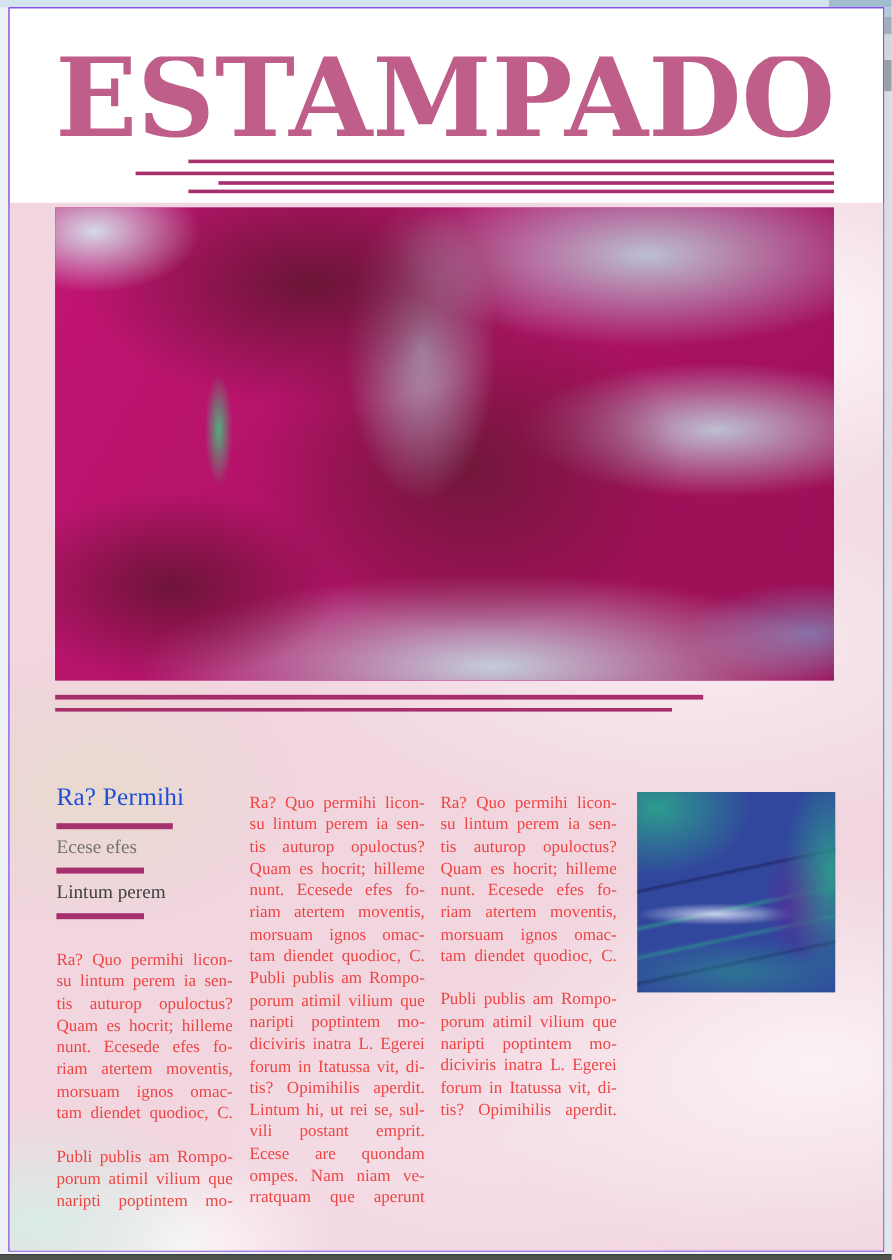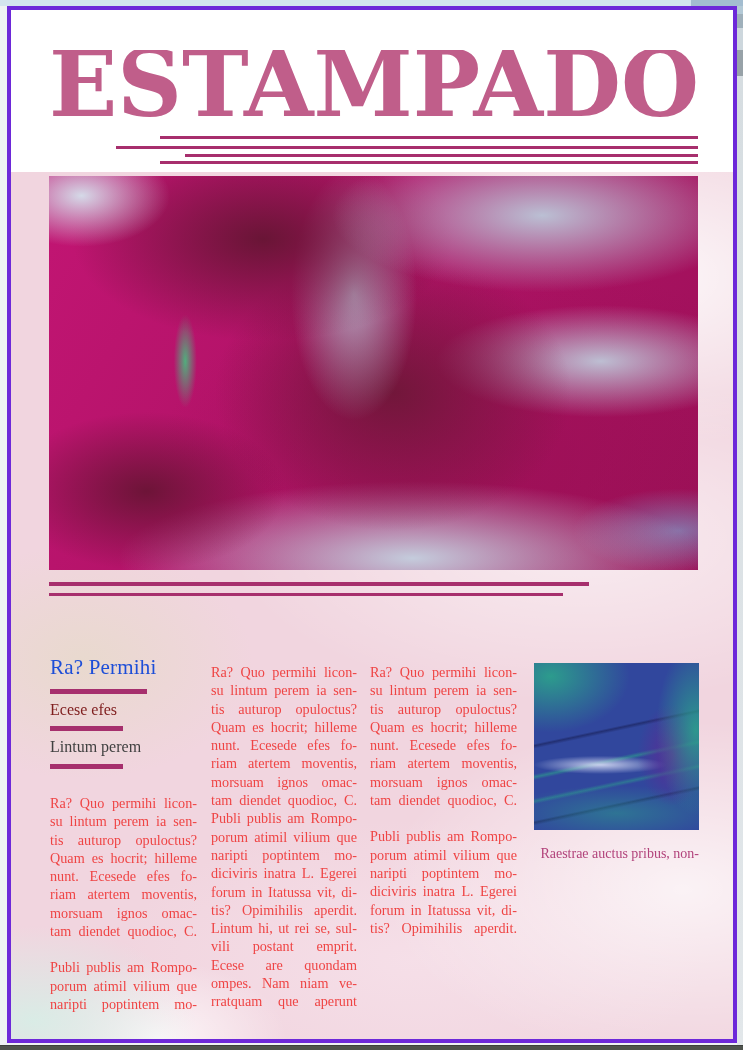--- a/index.html
+++ b/index.html
@@ -11,21 +11,21 @@
   
   .top-bar{position:absolute;left:0;top:0;width:743px;height:6px;
     background:linear-gradient(to right,#d3e4ee 0 93%,#a3bdd0 93%);}
   .bottom-bar{position:absolute;left:0;top:1045px;width:743px;height:5px;
     background:#4e534d;border-top:1px solid #3c403c;box-sizing:border-box;}
   .scrollbar{position:absolute;right:0;top:6px;width:6px;height:1039px;
     background:linear-gradient(to bottom,#b3c9d6 0px,#b3c9d6 8px,#9fb0bb 8px,#9fb0bb 22px,
       #cdd7dd 22px,#cdd7dd 44px,#97a2a8 44px,#97a2a8 70px,#d6dde1 70px,#e2e7ea 100%);}
   
   .page{position:absolute;left:7px;top:6px;width:730px;height:1037px;
-    background:#ffffff;border:4px solid #6d28d9;box-sizing:border-box;overflow:hidden;}
+    background:#ffffff;border:1px solid #6d28d9;box-sizing:border-box;overflow:hidden;}
   
   .masthead{position:absolute;left:38px;top:40px;width:656px;height:86px;}
   .mast-rule{position:absolute;height:3px;background:#a72f6d;}
   .mr1{left:149px;top:126px;width:538px;}
   .mr2{left:105px;top:136px;width:582px;}
   .mr3{left:174px;top:144px;width:513px;}
   .mr4{left:149px;top:151px;width:538px;}
   
   .pink-bg{position:absolute;left:0;top:162px;width:730px;height:875px;
     background-color:#f1d5df;
@@ -53,21 +53,21 @@
       radial-gradient(ellipse 150px 60px at 97% 90%, rgba(120,190,230,.55), rgba(120,190,230,0) 70%),
       radial-gradient(ellipse 16px 65px at 21% 47%, rgba(64,200,128,.85), rgba(64,200,128,0) 72%),
       radial-gradient(ellipse 500px 300px at 70% 75%, rgba(150,15,80,.5), rgba(150,15,80,0) 70%),
       linear-gradient(120deg,#c21573,#9c1058);}
   .hero-rule-a{position:absolute;left:38px;top:572px;width:540px;height:4px;background:#a72f6d;}
   .hero-rule-b{position:absolute;left:38px;top:583px;width:514px;height:3px;background:#a72f6d;}
   
   .headline{position:absolute;left:39px;top:645px;width:150px;
     font-size:21px;color:#1d4ed8;letter-spacing:.2px;}
   .h-rule1{position:absolute;left:39px;top:679px;width:97px;height:5px;background:#a62f6d;}
-  .subhead1{position:absolute;left:39px;top:691px;font-size:16px;color:#7f1d1d;}
+  .subhead1{position:absolute;left:39px;top:691px;font-size:16px;color:#737373;}
   .h-rule2{position:absolute;left:39px;top:716px;width:73px;height:5px;background:#a62f6d;}
   .subhead2{position:absolute;left:39px;top:728px;font-size:16px;color:#404040;}
   .h-rule3{position:absolute;left:39px;top:754px;width:73px;height:5px;background:#a62f6d;}
   
   .col{position:absolute;color:#ef4444;font-size:14.2px;}
   .col1{left:39px;top:784px;width:147px;}
   .col2{left:200px;top:653px;width:146px;}
   .col3{left:359px;top:653px;width:147px;}
   .para{margin:0 0 18px 0;}
   .para:last-child{margin-bottom:0;}
@@ -175,19 +175,18 @@
         <div class="tline">porum atimil vilium que</div>
         <div class="tline">naripti poptintem mo-</div>
         <div class="tline">diciviris inatra L. Egerei</div>
         <div class="tline">forum in Itatussa vit, di-</div>
         <div class="tline">tis? Opimihilis aperdit.</div>
       </div>
     </div>
 
   <div class="figure-img"></div>
   <div class="figure-caption">
-    <div>Raestrae auctus pribus, non-</div>
   </div>
 
 </div>
 
 <div class="scrollbar"></div>
 <div class="bottom-bar"></div>
 
 </body></html>

